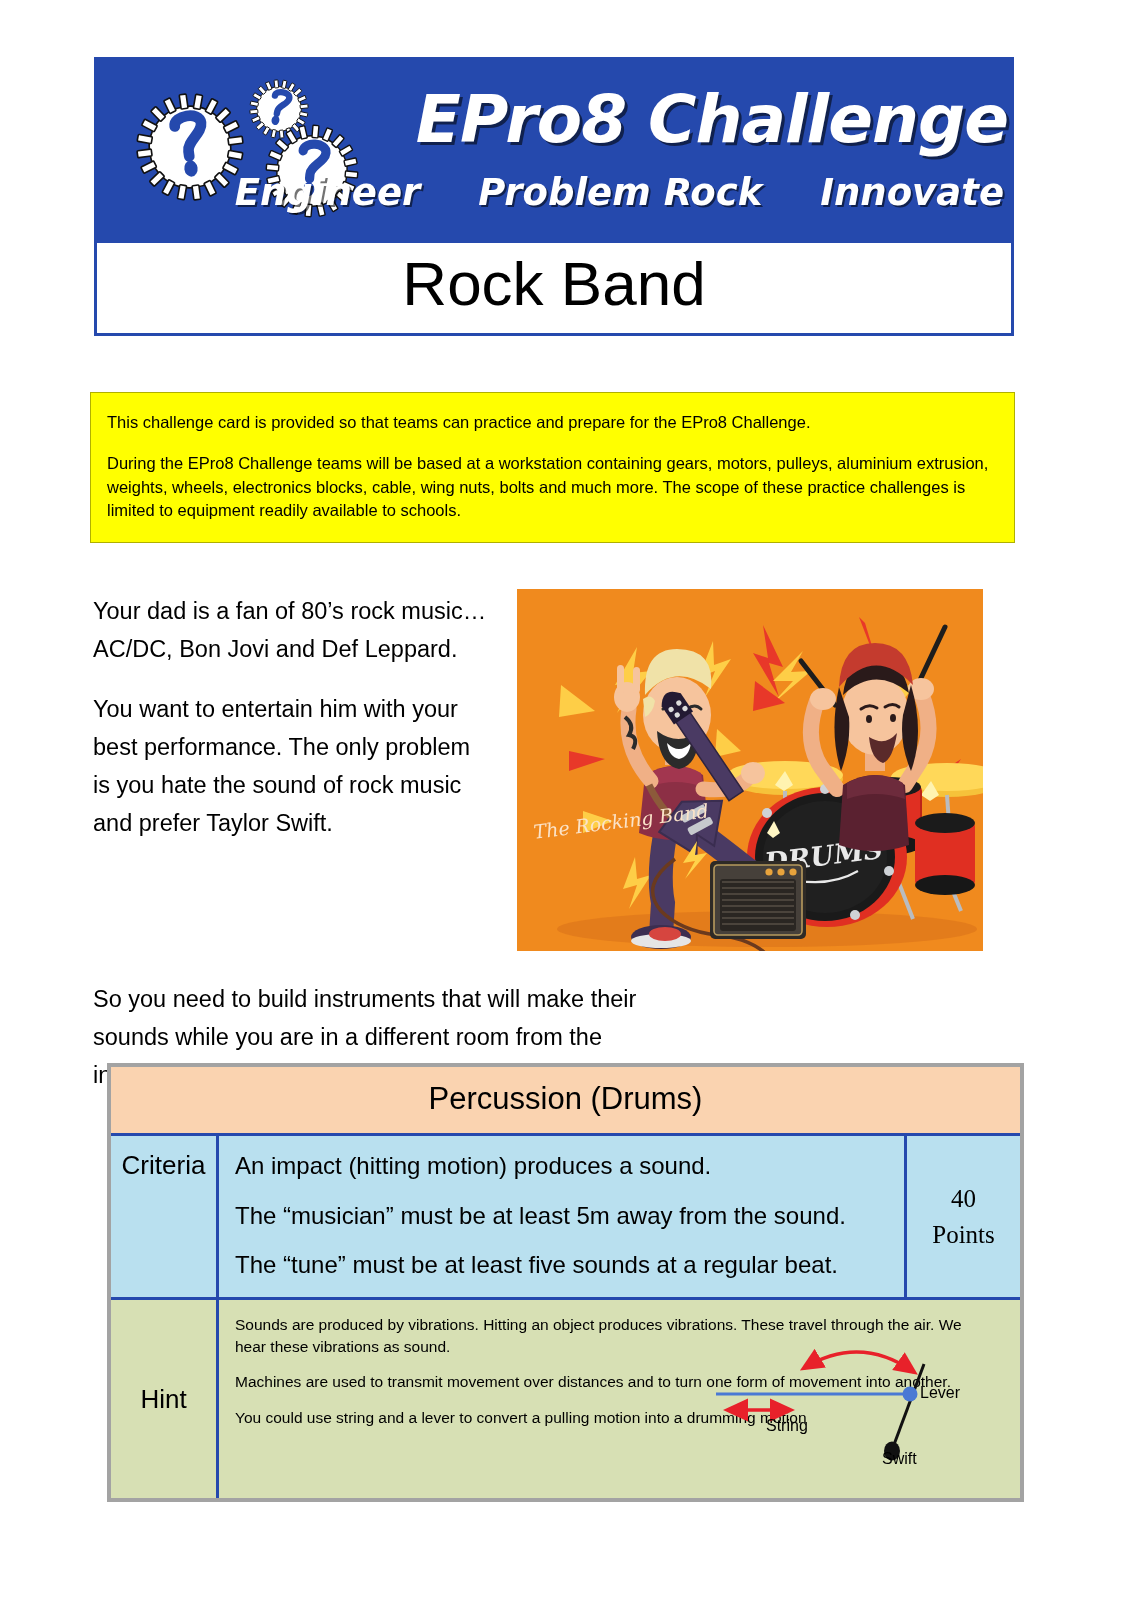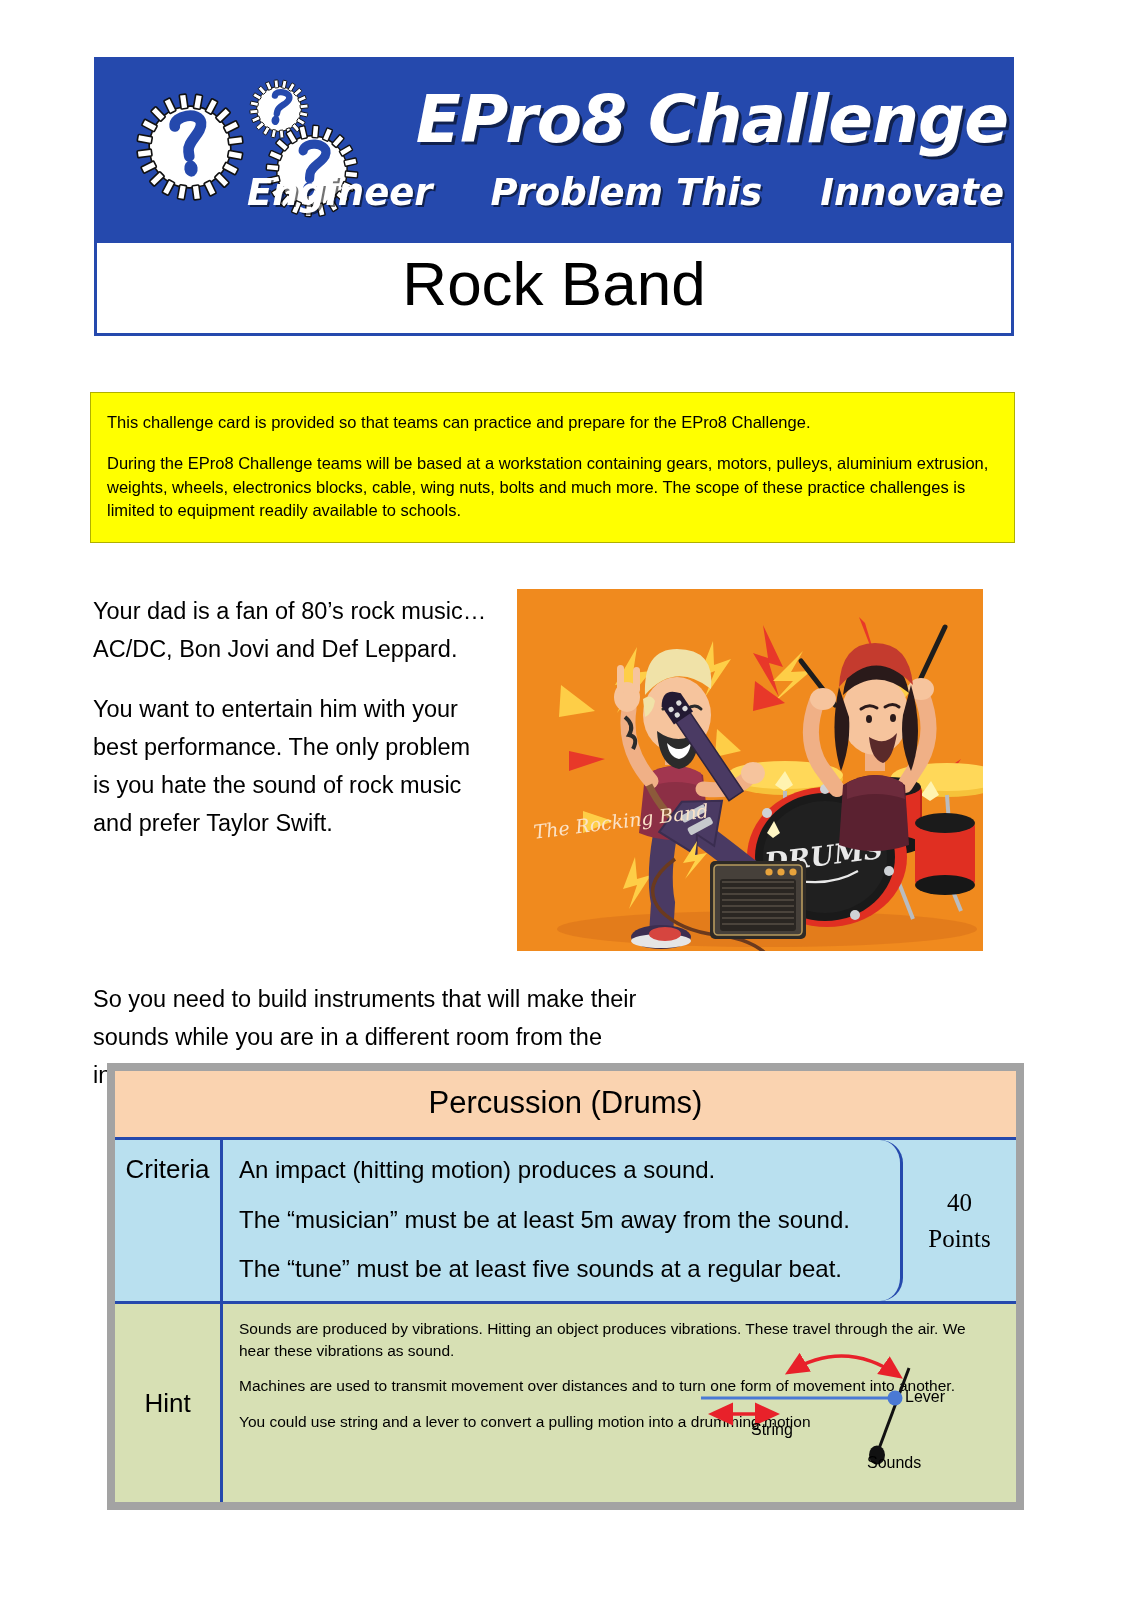--- a/index.html
+++ b/index.html
@@ -168,21 +168,21 @@
     text-align: center;
     pointer-events: none;
   }
 
   
   .tbl {
     position: absolute;
     left: 107px;
     top: 1063px;
     width: 917px;
-    border: 8px solid #a3a3a3;
+    border: 4px solid #a3a3a3;
     box-sizing: border-box;
   }
   .tbl-head {
     background: #fad3b0;
     border-bottom: 3px solid #2549ad;
     text-align: center;
     font-family: "Liberation Sans", sans-serif;
     font-size: 31px;
     color: #000000;
     padding: 14px 0 16px 0;
@@ -210,22 +210,21 @@
     color: #000000;
     padding-top: 14px;
   }
   .row-hint .cell-label {
     align-items: center;
     padding-top: 0;
   }
   .cell-body {
     flex: 1 1 auto;
     box-sizing: border-box;
-    padding: 14px 31px 16px 16px;
-    border-radius: 23px;
+    padding: 14px 20px 16px 16px;
   }
   .row-criteria .cell-body {
     border-right: 3px solid #2549ad;
   }
   .cell-body .crit {
     margin: 0 0 18px 0;
     font-family: "Liberation Sans", sans-serif;
     font-size: 24px;
     line-height: 1.32;
     color: #000000;
@@ -336,21 +335,21 @@
         <path d="M -12 -22 C -12 -33, 14 -34, 14 -22 C 14 -12, -2 -6, -2 4 L -2 9" fill="none" stroke="#2549ad" stroke-width="10.5" stroke-linecap="round"></path>
         <ellipse cx="-2" cy="21" rx="6.5" ry="8" fill="#2549ad"></ellipse>
       </g>
     </svg>
   </div>
 
   <div class="brand-wrap">
     <div class="brand-title">EPro8 Challenge</div>
     <div class="brand-tagline">
       <span>Engineer</span>
-      <span>Problem This</span>
+      <span>Problem Rock</span>
       <span>Innovate</span>
     </div>
   </div>
 </div>
 
 <div class="title-box">
   <div class="txt">Rock Band</div>
 </div>
 
 <div class="notice">
@@ -607,18 +606,18 @@
 
             <circle cx="204" cy="72" r="7.5" fill="#4a79d4"></circle>
 
             <ellipse cx="186" cy="129" rx="8" ry="9.5" fill="#111111"></ellipse>
 
             <line x1="22" y1="88" x2="84" y2="88" stroke="#e8212a" stroke-width="3.6" marker-start="url(#redArrowStart)" marker-end="url(#redArrow)"></line>
           </svg>
 
           <span class="lbl lbl-lever">Lever</span>
           <span class="lbl lbl-string">String</span>
-          <span class="lbl lbl-hinge">Sounds</span>
+          <span class="lbl lbl-hinge">Swift</span>
         </div>
       </div>
     </div>
   </div>
 </div>
 
 </body></html>

